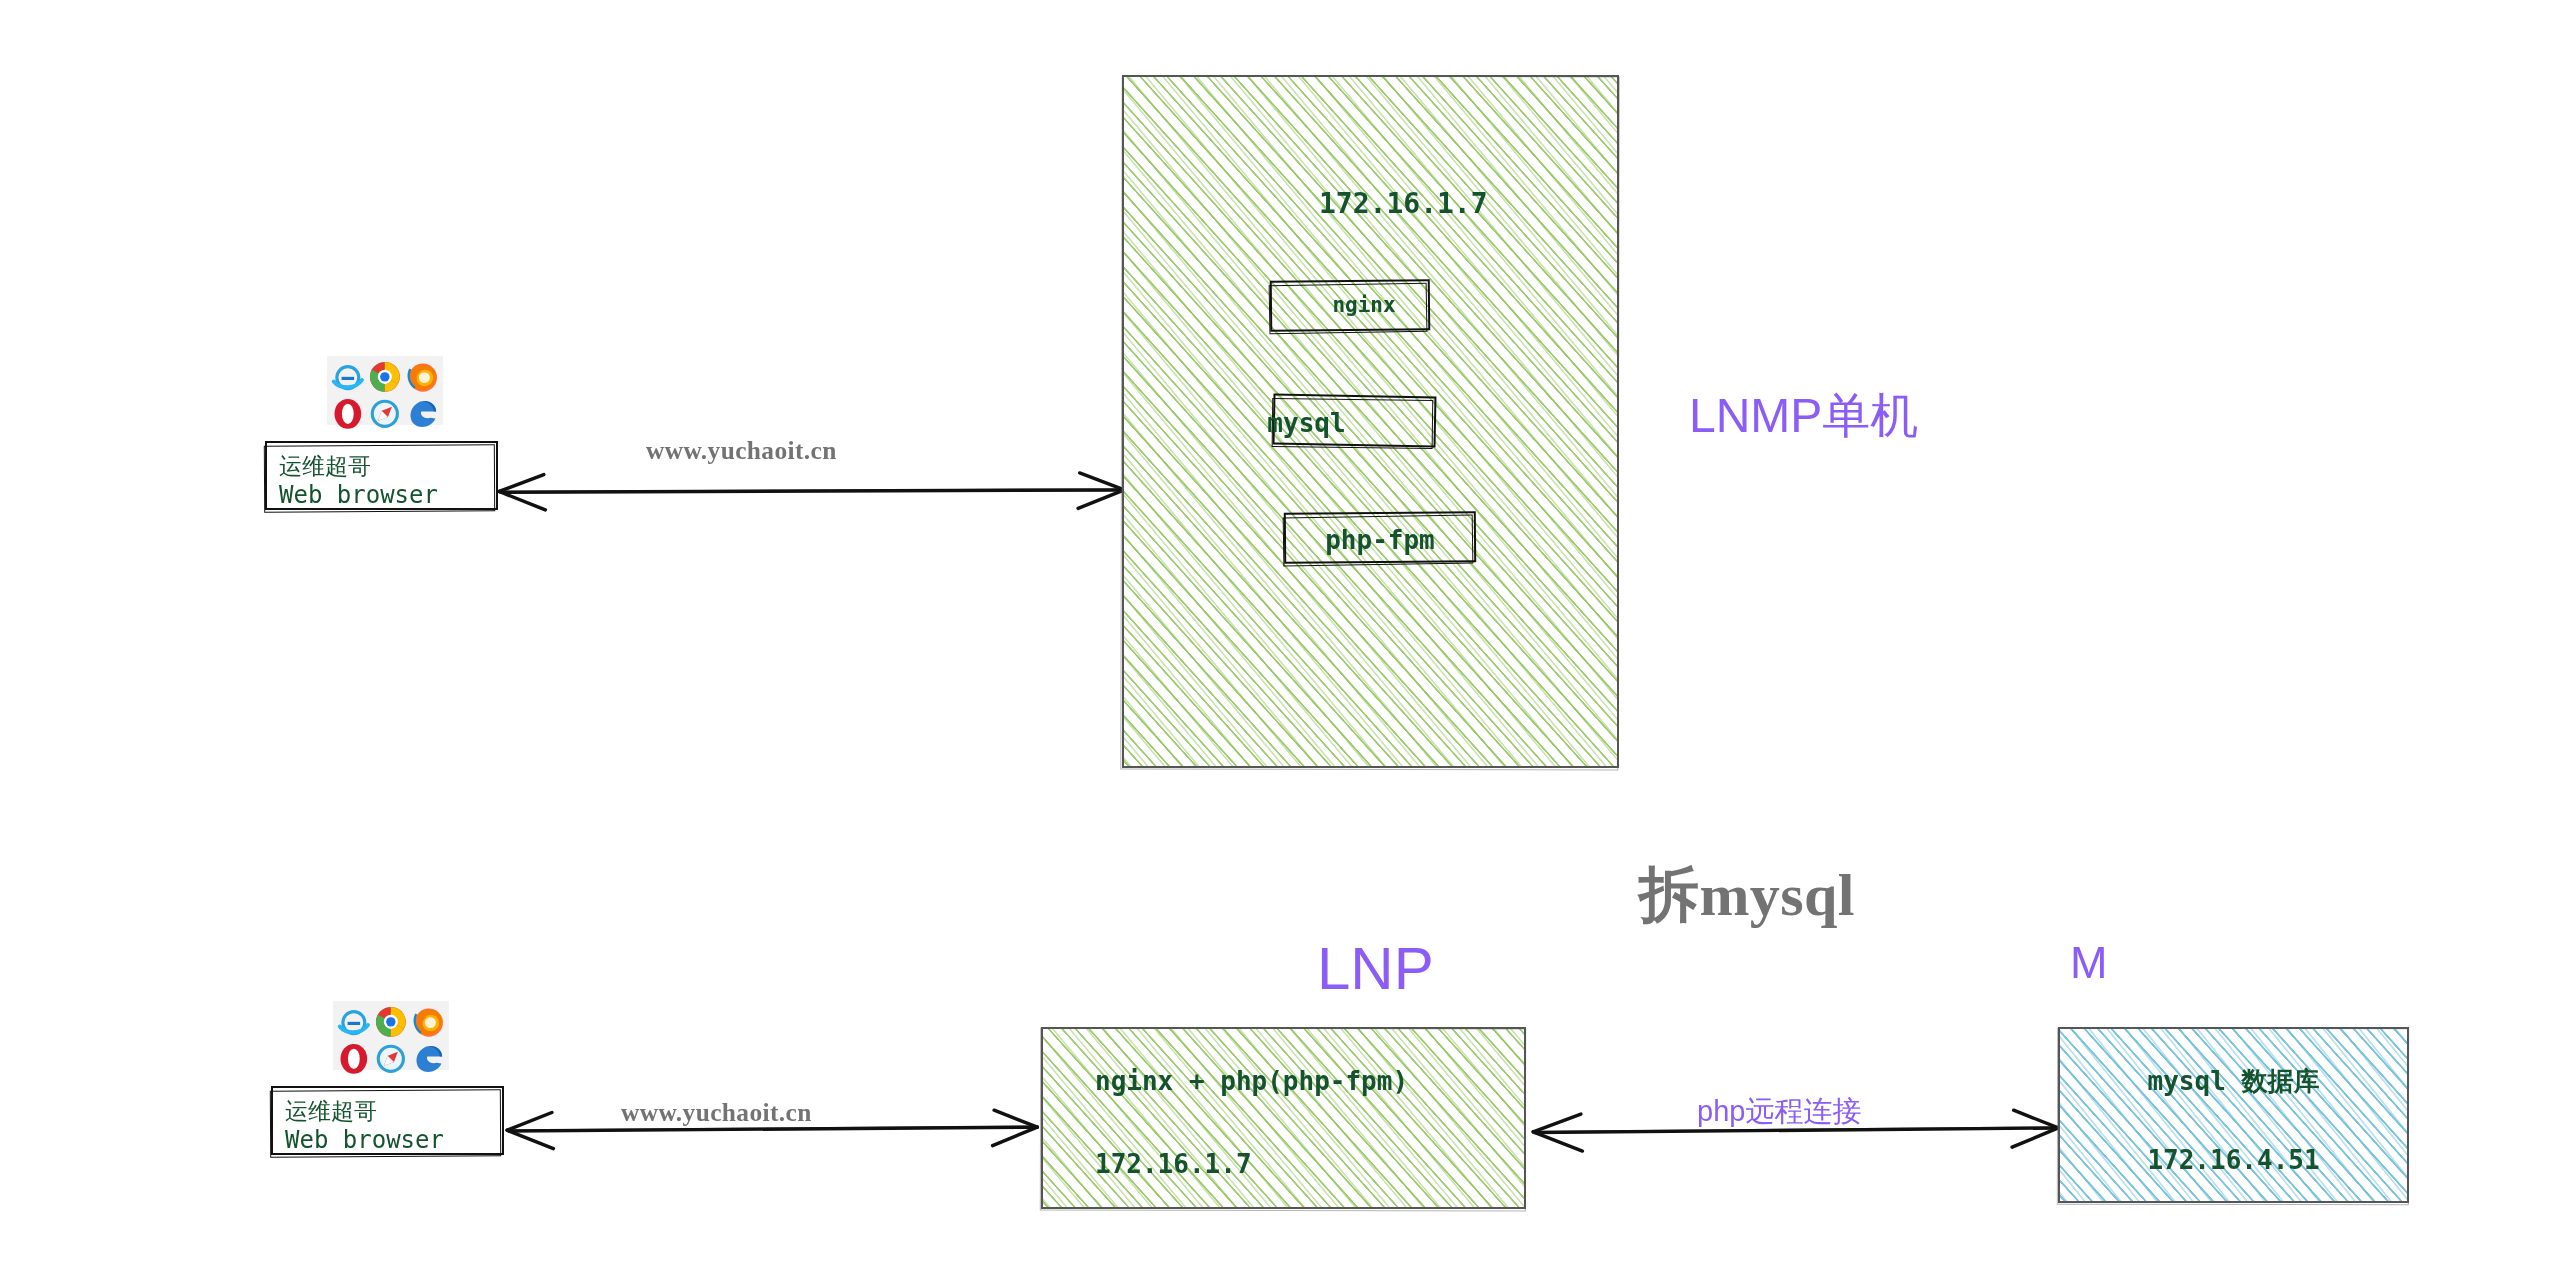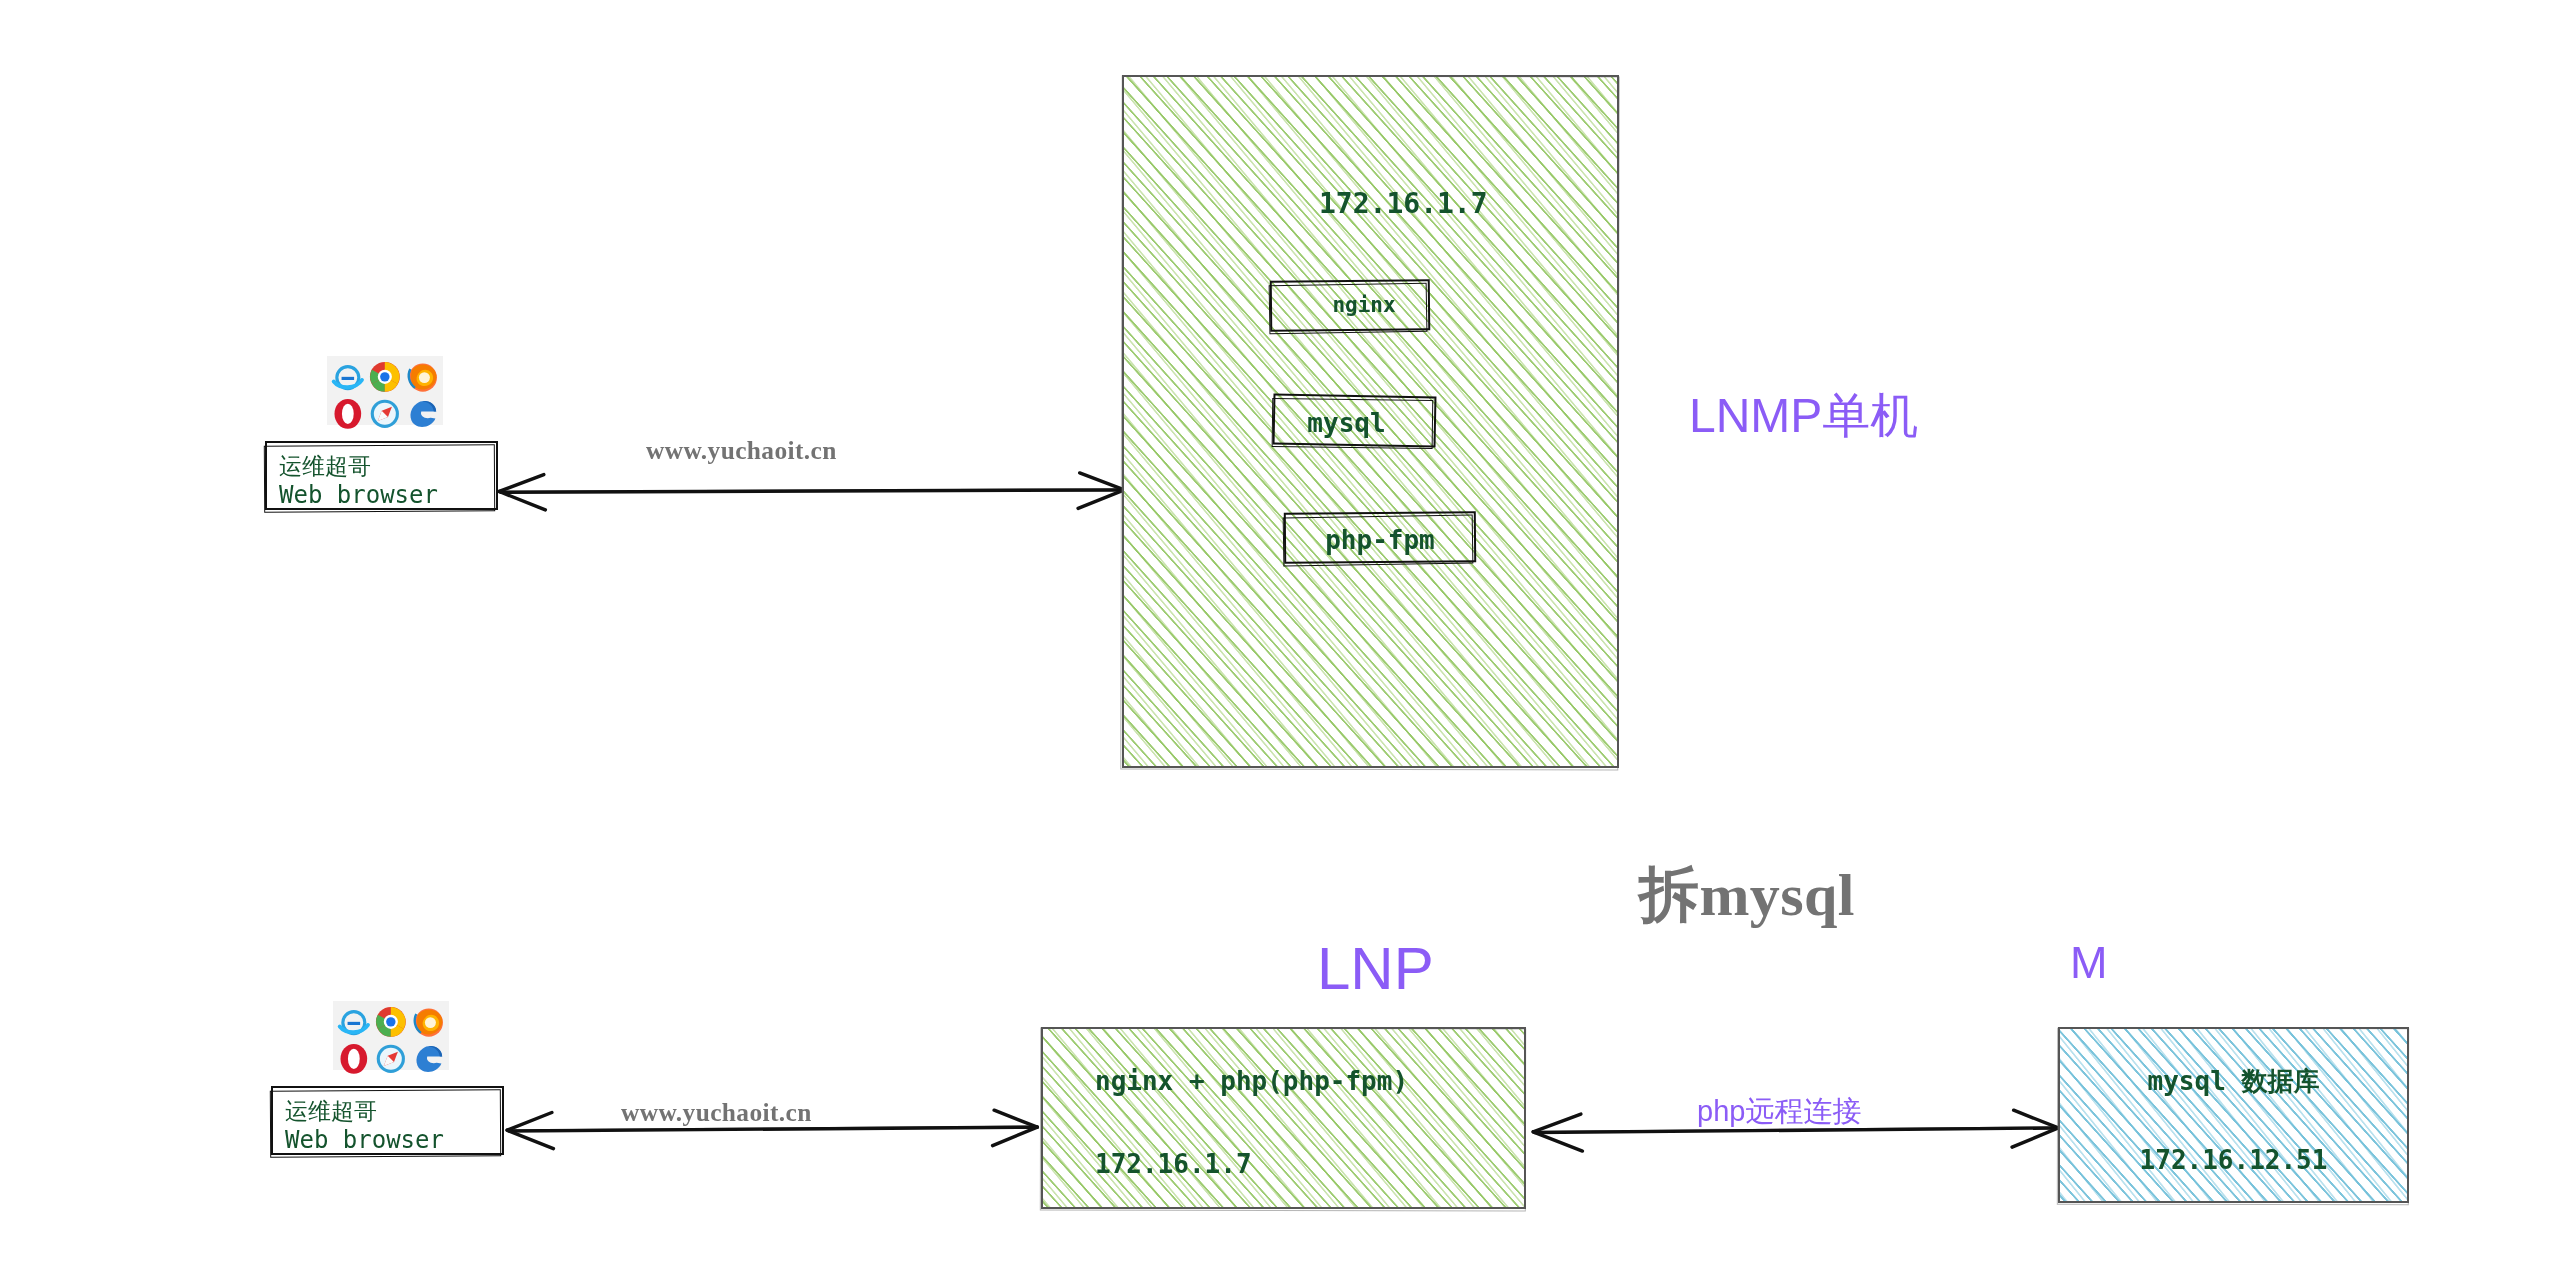--- a/index.html
+++ b/index.html
@@ -208,21 +208,21 @@
   </svg>
   <div class="mono-label" style="left:646px; top:436px; font-size:25.4px; font-weight:700;">www.yuchaoit.cn</div>
 
   <div class="hatch-box hatch-green" style="left:1122px; top:75px; width:497px; height:693px;"></div>
   <div class="boxtext" style="left:1319px; top:187px; font-size:28px; font-weight:700;">172.16.1.7</div>
 
   <div class="sketch-box" style="left:1270px; top:280px; width:160px; height:51px; transform:rotate(-0.6deg);"></div>
   <div class="boxtext" style="left:1240px; top:293px; width:160px; font-size:21px; font-weight:700;margin-left:44px;">nginx</div>
 
   <div class="sketch-box" style="left:1273px; top:395px; width:163px; height:51px; transform:rotate(1.1deg);"></div>
-  <div class="boxtext" style="left:1273px; top:408px; width:147px; font-size:26px; font-weight:700;">mysql</div>
+  <div class="boxtext" style="left:1233px; top:408px; width:147px; font-size:26px; font-weight:700;">mysql</div>
 
   <div class="sketch-box" style="left:1284px; top:512px; width:192px; height:51px; transform:rotate(-0.5deg);"></div>
   <div class="boxtext" style="left:1284px; top:525px; width:192px; font-size:26px; font-weight:700;">php-fpm</div>
 
   <div class="sans-label" style="left:1689px; top:384px; font-size:48px;">LNMP单机</div>
 
   <div class="mono-label" style="left:1639px; top:855px; font-size:60px; font-weight:700;">拆mysql</div>
 
   <div class="sans-label" style="left:1317px; top:934px; font-size:60px;">LNP</div>
   <div class="sans-label" style="left:2070px; top:937px; font-size:45px;">M</div>
@@ -300,16 +300,16 @@
     <path d="M8 41 L686 35" stroke="#111111" stroke-width="2" fill="none" opacity="0.7"></path>
     <path d="M8 41 L70 18" stroke="#111111" stroke-width="4.5" fill="none" stroke-linecap="round"></path>
     <path d="M8 41 L72 66" stroke="#111111" stroke-width="4.5" fill="none" stroke-linecap="round"></path>
     <path d="M690 36 L632 13" stroke="#111111" stroke-width="4.5" fill="none" stroke-linecap="round"></path>
     <path d="M690 36 L630 61" stroke="#111111" stroke-width="4.5" fill="none" stroke-linecap="round"></path>
   </svg>
   <div class="sans-label" style="left:1697px; top:1092px; font-size:29px;">php远程连接</div>
 
   <div class="hatch-box hatch-blue" style="left:2058px; top:1027px; width:351px; height:176px;"></div>
   <div class="boxtext" style="left:2058px; top:1064px; width:351px; font-size:26px; font-weight:700;">mysql 数据库</div>
-  <div class="boxtext" style="left:2058px; top:1145px; width:351px; font-size:26px; font-weight:700;">172.16.12.51</div>
+  <div class="boxtext" style="left:2058px; top:1145px; width:351px; font-size:26px; font-weight:700;">172.16.4.51</div>
 
 </div>
 
 
 </body></html>

